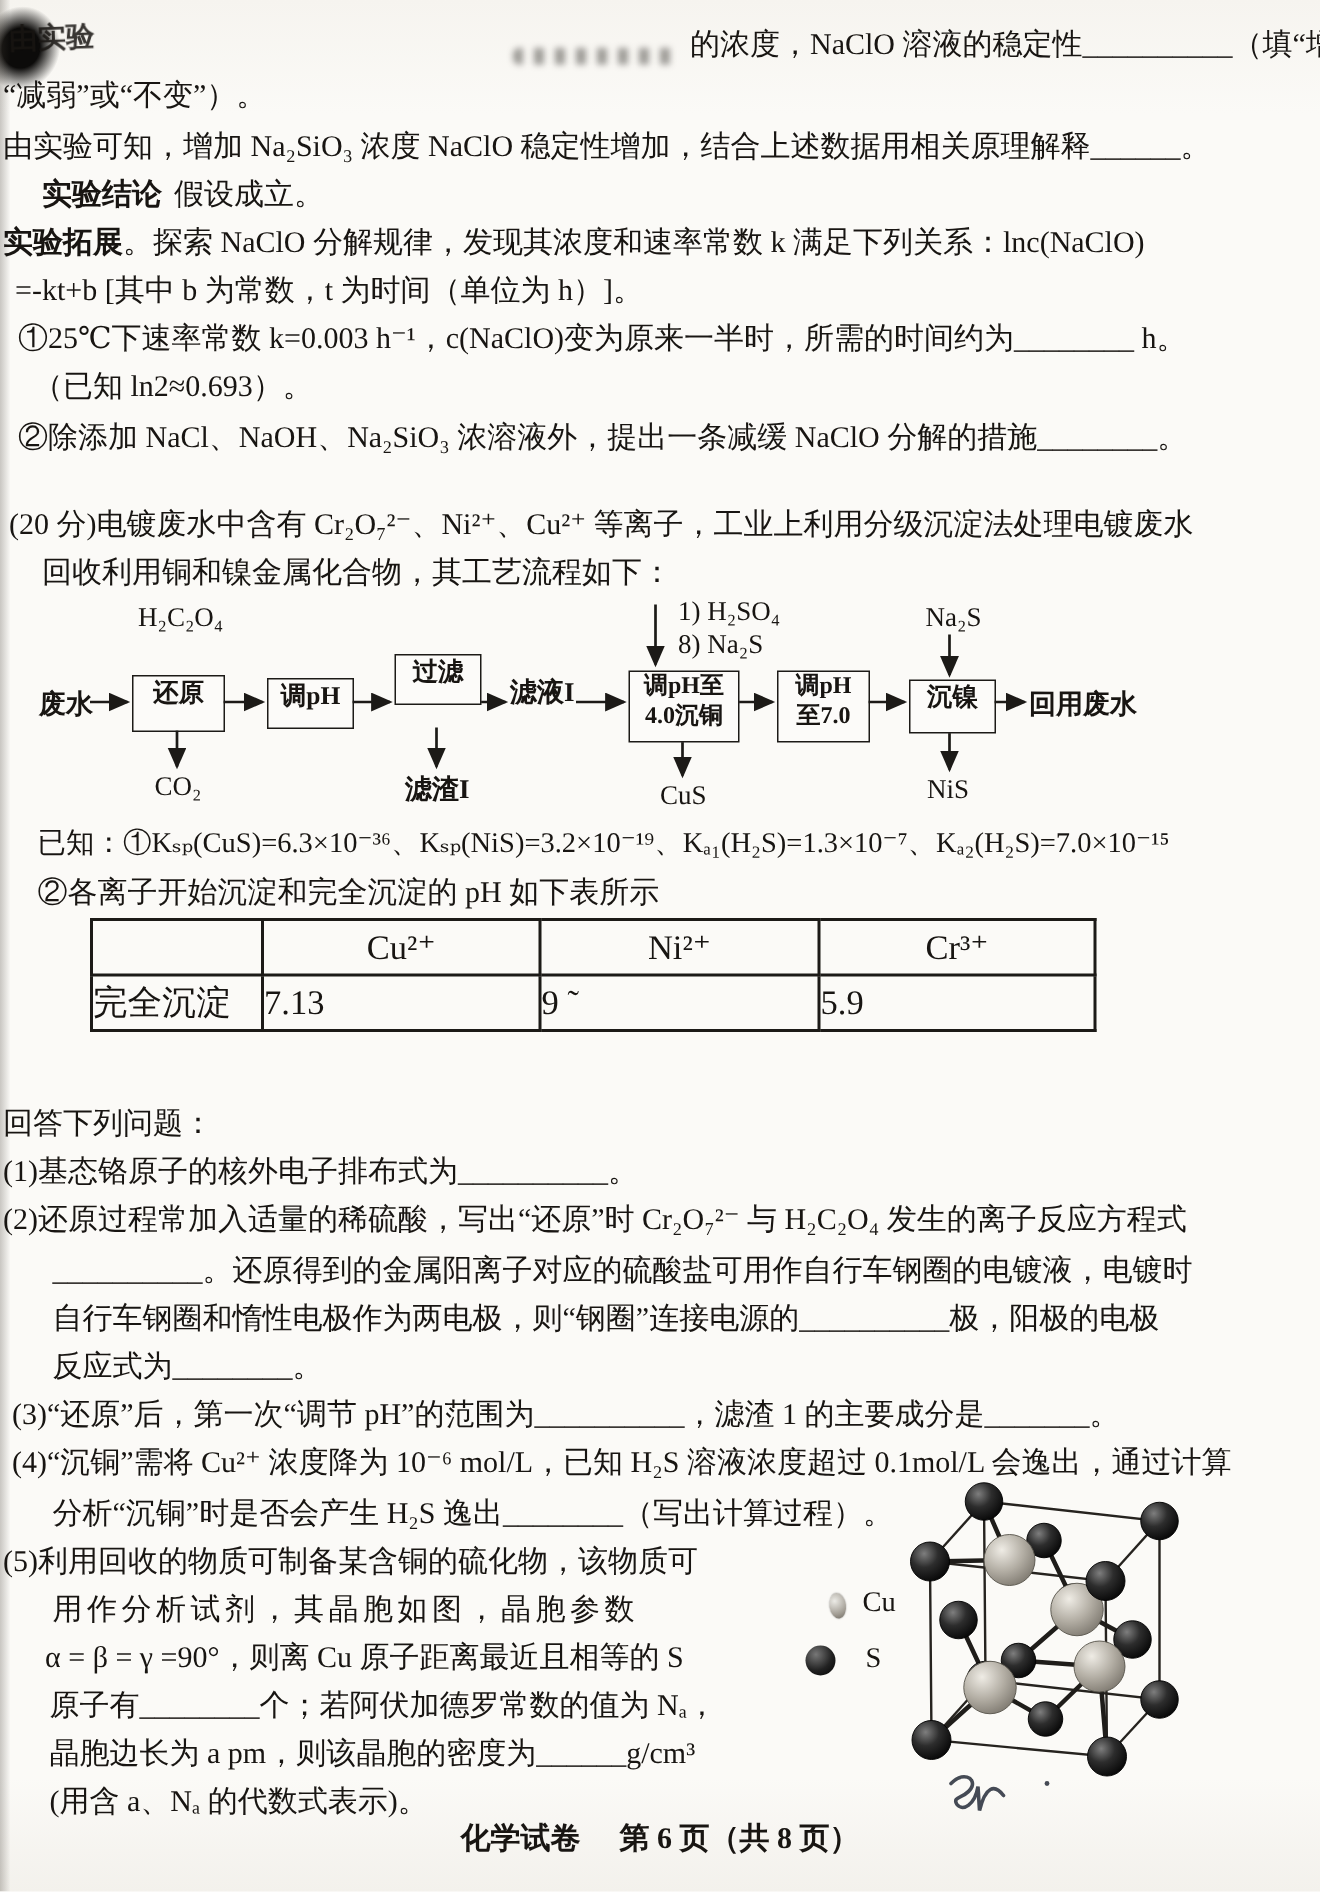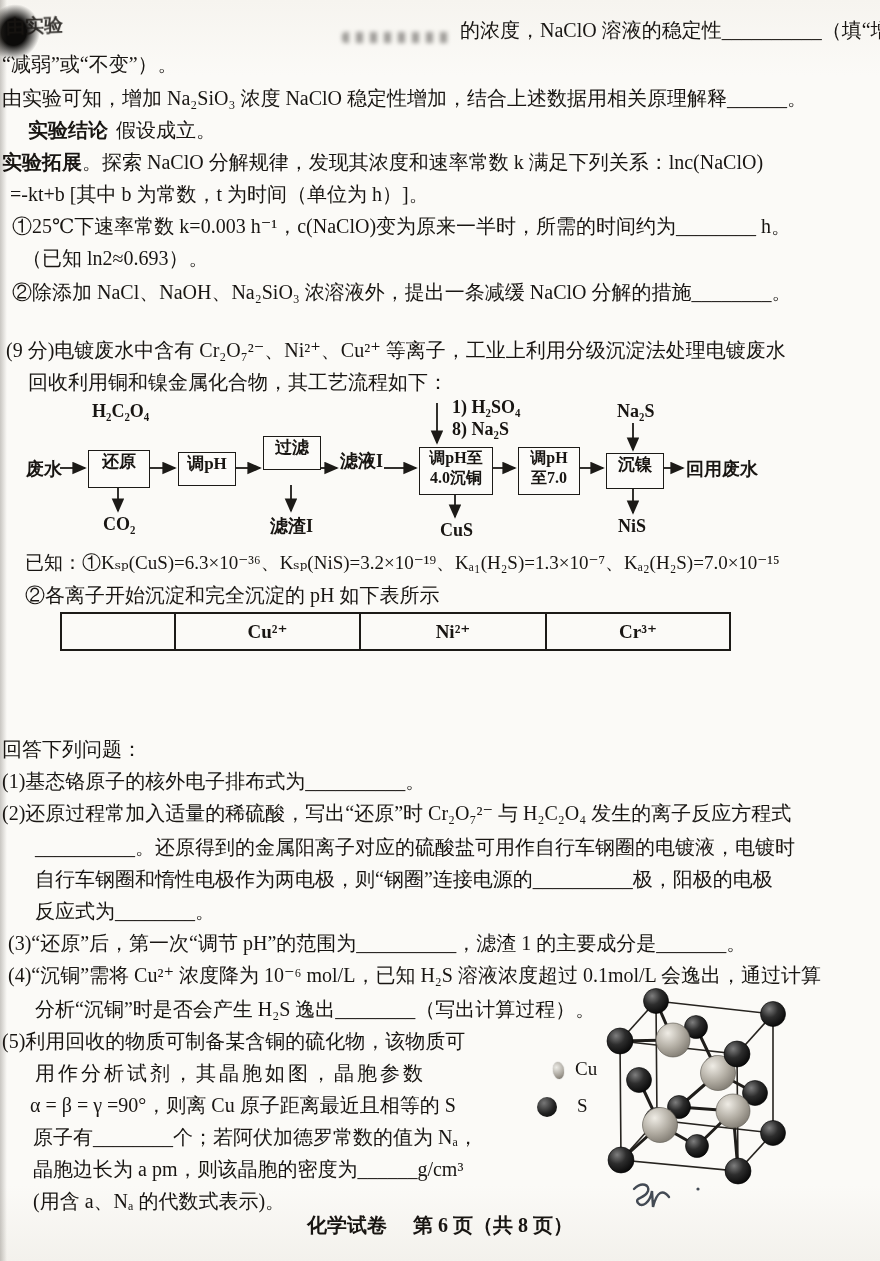--- a/index.html
+++ b/index.html
@@ -20,26 +20,26 @@
     background:radial-gradient(closest-side,#0c0b0a 48%,rgba(12,11,10,0) 100%);
     transform:rotate(18deg);}
   .edge-shade{position:absolute;left:0;top:0;width:7px;height:100%;
     background:linear-gradient(90deg,rgba(70,64,56,.28),rgba(70,64,56,0));}
   
   .flow{position:absolute;left:0;top:395px;width:880px;height:152px;}
   .fbox{position:absolute;border:1.7px solid #1c1a17;display:flex;flex-direction:column;
     align-items:center;justify-content:flex-start;text-align:center;
     font-size:17px;font-weight:bold;line-height:1.25;background:rgba(255,255,255,.25);}
   .flabel{position:absolute;font-size:18px;font-weight:bold;white-space:nowrap;}
-  .flabel.formula{font-weight:bold;}
+  .flabel.formula{font-weight:normal;}
   .flow svg{position:absolute;left:0;top:0;}
   
   table.ptable{position:absolute;left:60px;top:612px;border-collapse:collapse;table-layout:fixed;}
   table.ptable td,table.ptable th{border:2px solid #1c1a17;height:35px;
-    font-size:19px;font-weight:bold;padding:0;}
+    font-size:23px;font-weight:normal;padding:0;}
   
   .legend-label{position:absolute;font-size:19px;}
   .cu-marker{position:absolute;left:553px;top:1062px;width:11px;height:17px;border-radius:50%;
     background:radial-gradient(circle at 35% 30%,#ecebe6,#a19c93 65%,#6e6960);
     transform:rotate(-8deg);box-shadow:0 0 1px rgba(0,0,0,.5);}
   .s-marker{position:absolute;left:537px;top:1097px;width:20px;height:20px;border-radius:50%;
     background:radial-gradient(circle at 35% 30%,#777,#222 55%,#000);}
   .footer{position:absolute;left:0;top:1212px;width:880px;text-align:center;font-size:20px;}
   .footer .gap{margin-left:26px;}
 </style>
@@ -54,21 +54,21 @@
 <div class="line" style="left:460px;top:18px"><span>的浓度，NaClO 溶液的稳定性__________（填“增强”、</span></div>
 <div class="line" style="left:2px;top:52px"><span>“减弱”或“不变”）。</span></div>
 <div class="line" style="left:2px;top:86px"><span>由实验可知，增加 Na₂SiO₃ 浓度 NaClO 稳定性增加，结合上述数据用相关原理解释______。</span></div>
 <div class="line" style="left:28px;top:118px"><span class="b">实验结论</span><span style="margin-left:8px">假设成立。</span></div>
 <div class="line" style="left:2px;top:150px"><span class="b">实验拓展</span><span>。探索 NaClO 分解规律，发现其浓度和速率常数 k 满足下列关系：lnc(NaClO)</span></div>
 <div class="line" style="left:10px;top:182px"><span>=-kt+b [其中 b 为常数，t 为时间（单位为 h）]。</span></div>
 <div class="line" style="left:12px;top:214px"><span>①25℃下速率常数 k=0.003 h⁻¹，c(NaClO)变为原来一半时，所需的时间约为________ h。</span></div>
 <div class="line" style="left:22px;top:246px"><span>（已知 ln2≈0.693）。</span></div>
 <div class="line" style="left:12px;top:280px"><span>②除添加 NaCl、NaOH、Na₂SiO₃ 浓溶液外，提出一条减缓 NaClO 分解的措施________。</span></div>
 
-<div class="line" style="left:6px;top:338px"><span>(9 分)电镀废水中含有 Cr₂O₇²⁻、Ni²⁺、Cu²⁺ 等离子，工业上利用分级沉淀法处理电镀废水</span></div>
+<div class="line" style="left:6px;top:338px"><span>(20 分)电镀废水中含有 Cr₂O₇²⁻、Ni²⁺、Cu²⁺ 等离子，工业上利用分级沉淀法处理电镀废水</span></div>
 <div class="line" style="left:28px;top:370px"><span>回收利用铜和镍金属化合物，其工艺流程如下：</span></div>
 
 <div class="flow">
   <svg width="880" height="152" viewBox="0 0 880 152">
     <defs>
       <marker id="ah" markerWidth="9" markerHeight="8" refX="7" refY="3.5" orient="auto">
         <path d="M0,0 L8,3.5 L0,7 z" fill="#1c1a17"></path>
       </marker>
     </defs>
     <g stroke="#1c1a17" stroke-width="1.8" marker-end="url(#ah)">
@@ -131,20 +131,26 @@
       <col style="width:186px">
       <col style="width:184px">
     </colgroup>
   <tbody>
       <tr>
     <th></th>
     <th>Cu²⁺</th>
     <th>Ni²⁺</th>
     <th>Cr³⁺</th>
   </tr>
+  <tr>
+    <td>完全沉淀</td>
+    <td>7.13</td>
+    <td>9 ˜</td>
+    <td>5.9</td>
+  </tr>
 </tbody>
   </table>
 
 <div class="line" style="left:2px;top:737px"><span>回答下列问题：</span></div>
 <div class="line" style="left:2px;top:769px"><span>(1)基态铬原子的核外电子排布式为__________。</span></div>
 <div class="line" style="left:2px;top:801px"><span>(2)还原过程常加入适量的稀硫酸，写出“还原”时 Cr₂O₇²⁻ 与 H₂C₂O₄ 发生的离子反应方程式</span></div>
 <div class="line" style="left:35px;top:835px"><span>__________。还原得到的金属阳离子对应的硫酸盐可用作自行车钢圈的电镀液，电镀时</span></div>
 <div class="line" style="left:35px;top:867px"><span>自行车钢圈和惰性电极作为两电极，则“钢圈”连接电源的__________极，阳极的电极</span></div>
 <div class="line" style="left:35px;top:899px"><span>反应式为________。</span></div>
 <div class="line" style="left:8px;top:931px"><span>(3)“还原”后，第一次“调节 pH”的范围为__________，滤渣 1 的主要成分是_______。</span></div>

